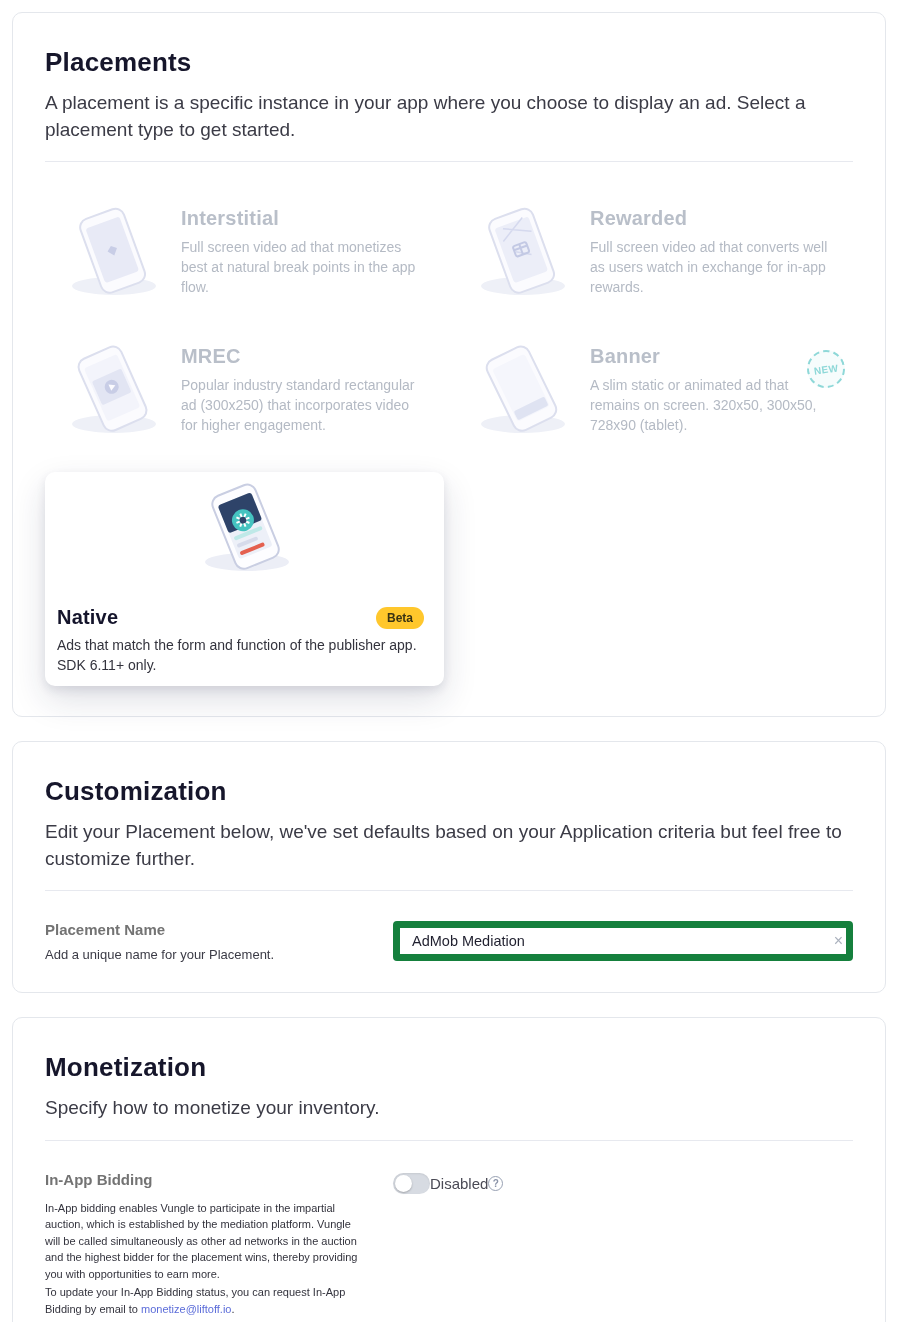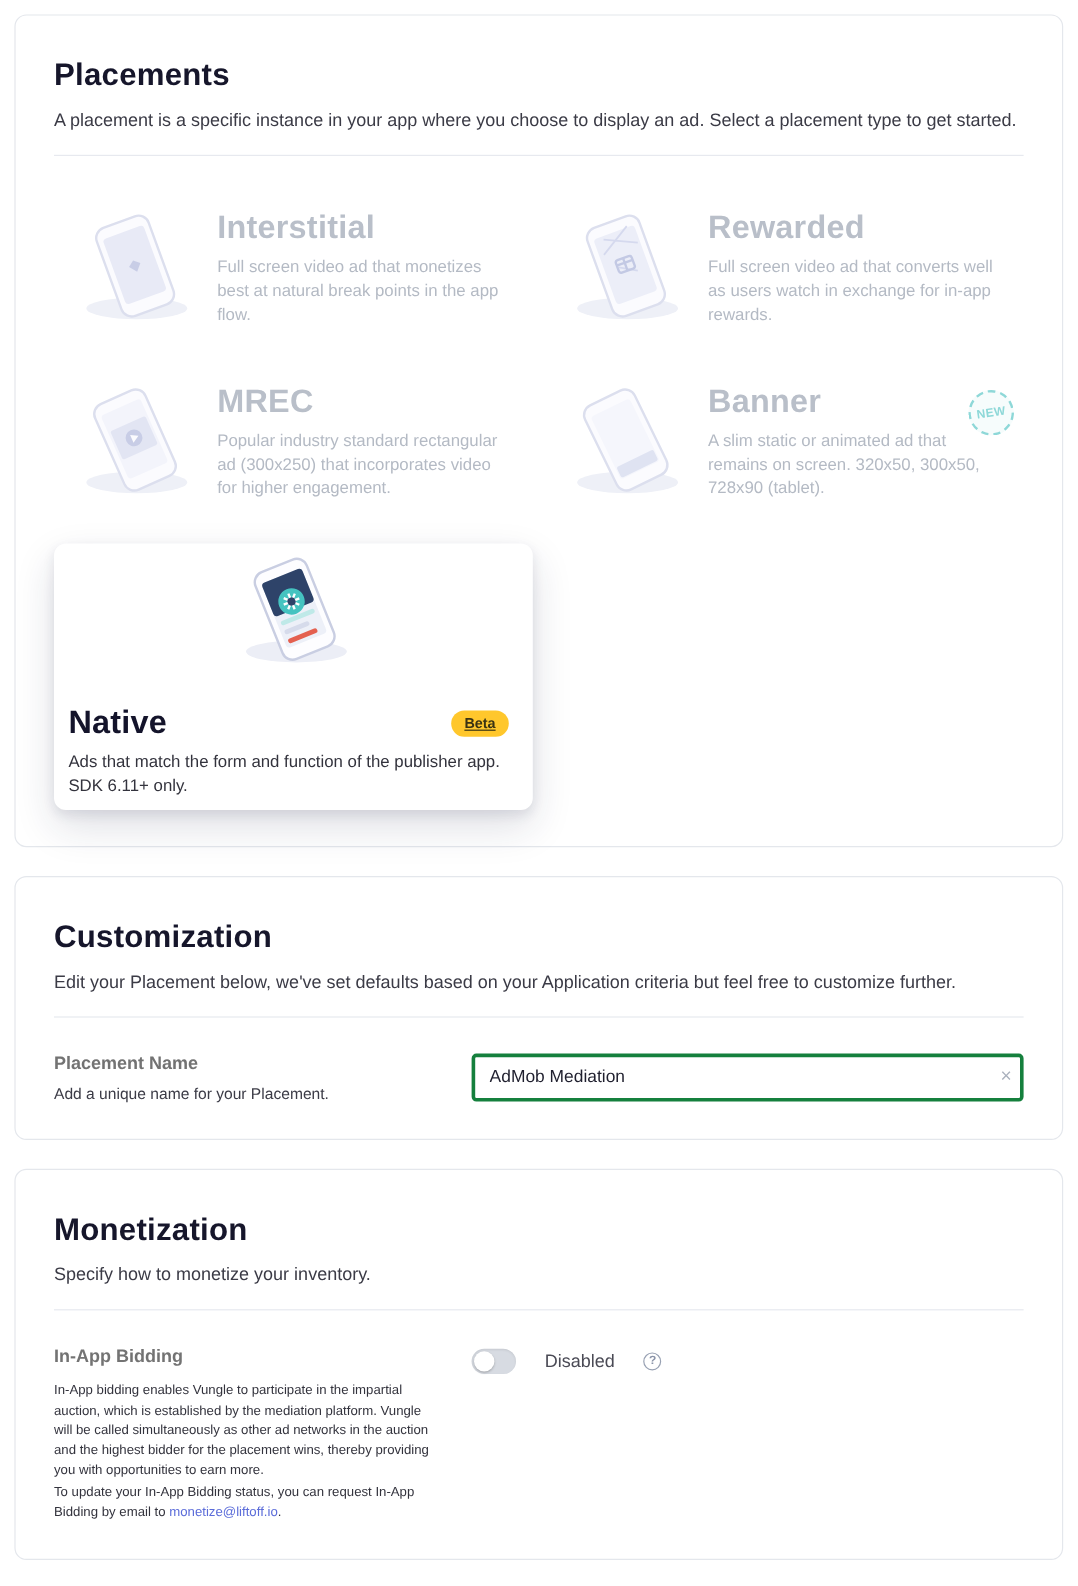--- a/index.html
+++ b/index.html
@@ -18,21 +18,21 @@
     padding:34px 32px 30px 32px;
     margin-bottom:24px;
   }
   .card:last-of-type { margin-bottom:0; }
 
   .card-title {
     font-size:26px; font-weight:800; color:#16162b;
     letter-spacing:.2px;
   }
   .card-subtitle {
-    margin-top:12px; font-size:15px; color:#3b3b46; line-height:1.4;
+    margin-top:12px; font-size:19px; color:#3b3b46; line-height:1.4;
   }
   .divider {
     border:none; border-top:1px solid #e7e9ef; margin-top:18px;
   }
 
   
   .tile-grid {
     margin-top:34px;
     display:grid;
     grid-template-columns:1fr 1fr;
@@ -41,40 +41,39 @@
   }
   .tile {
     display:flex; align-items:center; gap:14px;
     padding:10px 12px; border-radius:10px;
     cursor:pointer; position:relative;
     min-height:112px;
   }
   .tile .phone { flex:0 0 110px; display:flex; justify-content:center; }
   .tile-text { flex:1; padding-right:8px; }
   .tile-title {
-    font-size:27px; font-weight:800; letter-spacing:.2px;
+    font-size:20px; font-weight:800; letter-spacing:.2px;
     color:#b9bfc9;
   }
   .tile-desc {
     margin-top:8px; font-size:14px; line-height:1.42; color:#b4bac4;
   }
   .tile.selected {
     background:#fff;
     box-shadow:0 4px 10px rgba(30,34,72,.10), 0 14px 34px rgba(30,34,72,.14);
     flex-direction:column;
   }
   .tile.selected .tile-title { color:#14142b; }
   .tile.selected .tile-desc  { color:#33333d; margin-top:7px; }
   .title-row { display:flex; align-items:center; justify-content:space-between; }
 
   .badge-beta {
     display:inline-block; background:#ffc72c; color:#3a3313;
     font-size:12px; font-weight:700; padding:4px 11px; border-radius:12px;
     margin-left:10px;
-    text-decoration:underline;
   }
   .badge-new {
     position:absolute; top:16px; right:8px;
     width:38px; height:38px; border-radius:50%;
     border:2px dashed #8ed8d8; color:#8ed8d8;
     background:rgba(142,216,216,.08);
     display:flex; align-items:center; justify-content:center;
     font-size:10px; font-weight:800; letter-spacing:.3px;
     transform:rotate(-8deg);
   }
@@ -86,39 +85,39 @@
   .form-left { width:348px; flex:0 0 348px; padding-right:20px; }
   .field-label { font-size:15px; font-weight:700; color:#737373; }
   .field-help  { margin-top:9px; font-size:13px; color:#3b3b46; }
   .form-right  { flex:1; }
 
   .text-input-wrap {
     position:relative; width:100%;
   }
   .text-input {
     width:100%; height:40px;
-    border:3px solid #15803d; border-radius:4px;
+    border:7px solid #15803d; border-radius:4px;
     padding:0 34px 0 12px;
     font-family:"Liberation Sans", sans-serif;
     font-size:14.5px; color:#1f1f2e;
     outline:none; background:#fff;
   }
   .clear-x {
     position:absolute; right:10px; top:50%; transform:translateY(-50%);
     color:#aab1bd; font-size:16px; line-height:1; cursor:pointer;
     user-select:none;
   }
 
   
   .monet-left { width:348px; flex:0 0 348px; padding-right:26px; }
   .monet-desc { margin-top:12px; font-size:11px; line-height:1.5; color:#33333d; }
   .monet-desc + .monet-desc { margin-top:2px; }
   .link { color:#5b6cd9; text-decoration:none; cursor:pointer; }
 
-  .toggle-row { display:flex; align-items:center; gap:24px; padding-top:2px; }
+  .toggle-row { display:flex; align-items:center; gap:0; padding-top:2px; }
   .toggle {
     width:37px; height:21px; border-radius:11px;
     background:#d7dbe2; position:relative; cursor:pointer;
     box-shadow:inset 0 1px 2px rgba(0,0,0,.08);
     flex:0 0 auto;
   }
   .toggle .knob {
     position:absolute; left:2px; top:2px;
     width:17px; height:17px; border-radius:50%;
     background:#fff; box-shadow:0 1px 2px rgba(0,0,0,.25);

